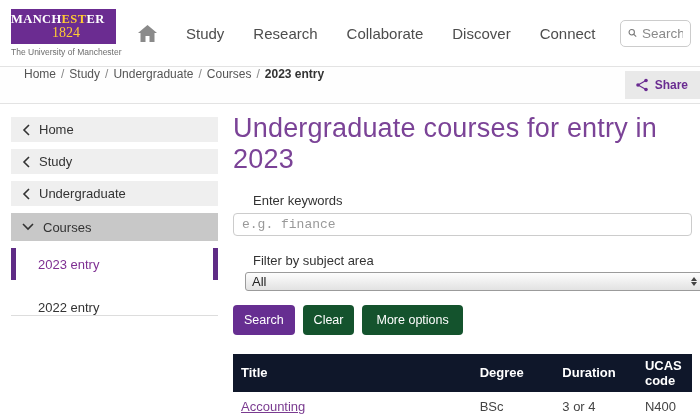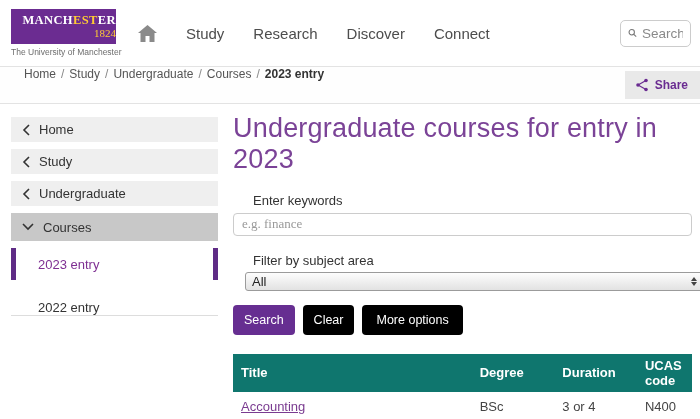--- a/index.html
+++ b/index.html
@@ -4,25 +4,25 @@
 <style>
   * { margin:0; padding:0; box-sizing:border-box; }
   html,body { width:700px; height:419px; overflow:hidden; background:#fff;
     font-family:"Liberation Sans","DejaVu Sans",sans-serif; }
 
   
   .header { height:67px; display:flex; align-items:center; padding-left:11px;
     border-bottom:1px solid #e3e3e3; background:#fff; }
   .logo-wrap { width:105px; }
   .logo-box { background:#6b2c91; width:105px; height:35px; display:flex;
-    flex-direction:column; align-items:flex-end; justify-content:center;
+    flex-direction:column; align-items:flex-start; justify-content:center;
     font-family:"Liberation Serif","DejaVu Serif",serif; color:#fff; }
   .logo-line1 { font-size:12.5px; font-weight:bold; letter-spacing:.4px; line-height:1; }
   .logo-line1 .accent { color:#ffcc33; }
-  .logo-year { color:#ffcc33; font-size:11px; line-height:1; margin-top:1px; margin-left:28px; }
+  .logo-year { color:#ffcc33; font-size:14px; line-height:1; margin-top:1px; margin-left:41px; }
   .logo-tagline { font-size:8.5px; color:#6e6e6e; margin-top:3px; white-space:nowrap;text-align:center; }
   .main-nav { display:flex; align-items:center; gap:29px; margin-left:22px;
     font-size:15px; color:#4d4d4d; }
   .nav-home { display:flex; align-items:center; }
   .nav-item { cursor:pointer; }
   .hdr-search { margin-left:auto; margin-right:9px; width:71px; height:27px;
     border:1px solid #ccc; border-radius:5px; display:flex; align-items:center;
     padding:0 7px; gap:5px; background:#fff; }
   .hdr-search input { border:none; outline:none; width:100%; font-size:13.5px;
     color:#555; font-family:inherit; background:transparent; }
@@ -54,40 +54,40 @@
   .side-plain { height:30px; display:flex; align-items:flex-end; padding-left:27px;
     color:#333; border-bottom:1px solid #ddd; cursor:pointer; }
 
   
   .main { margin-left:15px; width:459px; }
   h1.page-title { margin-top:9px; font-size:27px; font-weight:400; color:#7b4397;
     line-height:1.16; max-width:445px; letter-spacing:.2px; }
   .field-label { margin-top:17px; font-size:13px; color:#333;margin-left:20px; }
   .kw-input { margin-top:5px; width:100%; height:23px; border:1px solid #ccc;
     border-radius:4px; padding:0 8px; font-size:13px; color:#333;
-    font-family:Liberation Serif, serif; outline:none; }
+    font-family:Liberation Mono, monospace; outline:none; }
   .kw-input::placeholder { color:#999; }
   .select-box { margin-top:4px; width:100%; height:19px; border:1px solid #9b9b9b;
     border-radius:3px; background:linear-gradient(#fdfdfd,#e2e2e2); display:flex;
     align-items:center; padding:0 6px; font-size:13px; color:#222; cursor:pointer;margin-left:12px; }
   .select-arrows { margin-left:auto; display:flex; flex-direction:column; gap:1px; }
   .select-arrows i { display:block; width:0; height:0; border-left:3.5px solid transparent;
     border-right:3.5px solid transparent; }
   .select-arrows .up { border-bottom:4px solid #444; }
   .select-arrows .down { border-top:4px solid #444; }
   .btn-row { margin-top:14px; display:flex; gap:8px; }
   .btn { border:none; border-radius:4px; color:#fff; font-size:12.5px;
     font-family:inherit; padding:4px 11px; cursor:pointer; }
   .btn-primary { background:#662e91; }
-  .btn-gray { background:#000000; }
+  .btn-gray { background:#14532d; }
   .btn-gray.wide { padding:8px 14px; }
 
   
   table.courses { margin-top:19px; width:100%; border-collapse:collapse; font-size:13px; }
-  table.courses th { background:#0f766e; color:#fff; text-align:left; font-weight:bold;
+  table.courses th { background:#0f172a; color:#fff; text-align:left; font-weight:bold;
     padding:4px 8px; }
   table.courses td { padding:7px 8px; color:#444; border-bottom:1px solid #e6e6e6;
     vertical-align:top; }
   table.courses col.c1 { width:52%; } table.courses col.c2 { width:18%; }
   table.courses col.c3 { width:18%; } table.courses col.c4 { width:12%; }
   td a.course-link { color:#7a3b90; text-decoration:underline; cursor:pointer; }
 </style>
 </head>
 <body>
 
@@ -101,20 +101,21 @@
   </div>
 
   <div class="main-nav">
     <span class="nav-home">
       <svg width="19" height="17" viewBox="0 0 19 17">
         <path d="M9.5 0 L19 8 L16.5 8 L16.5 17 L11.5 17 L11.5 11 L7.5 11 L7.5 17 L2.5 17 L2.5 8 L0 8 Z" fill="#8a8a8a"></path>
       </svg>
     </span>
     <span class="nav-item">Study</span>
     <span class="nav-item">Research</span>
+    <span class="nav-item">Collaborate</span>
     <span class="nav-item">Discover</span>
     <span class="nav-item">Connect</span>
   </div>
 
   <div class="hdr-search">
     <svg width="12" height="12" viewBox="0 0 12 12">
       <circle cx="5" cy="5" r="3.6" fill="none" stroke="#777" stroke-width="1.4"></circle>
       <line x1="7.8" y1="7.8" x2="11" y2="11" stroke="#777" stroke-width="1.4"></line>
     </svg>
     <input type="text" placeholder="Search" style="">

